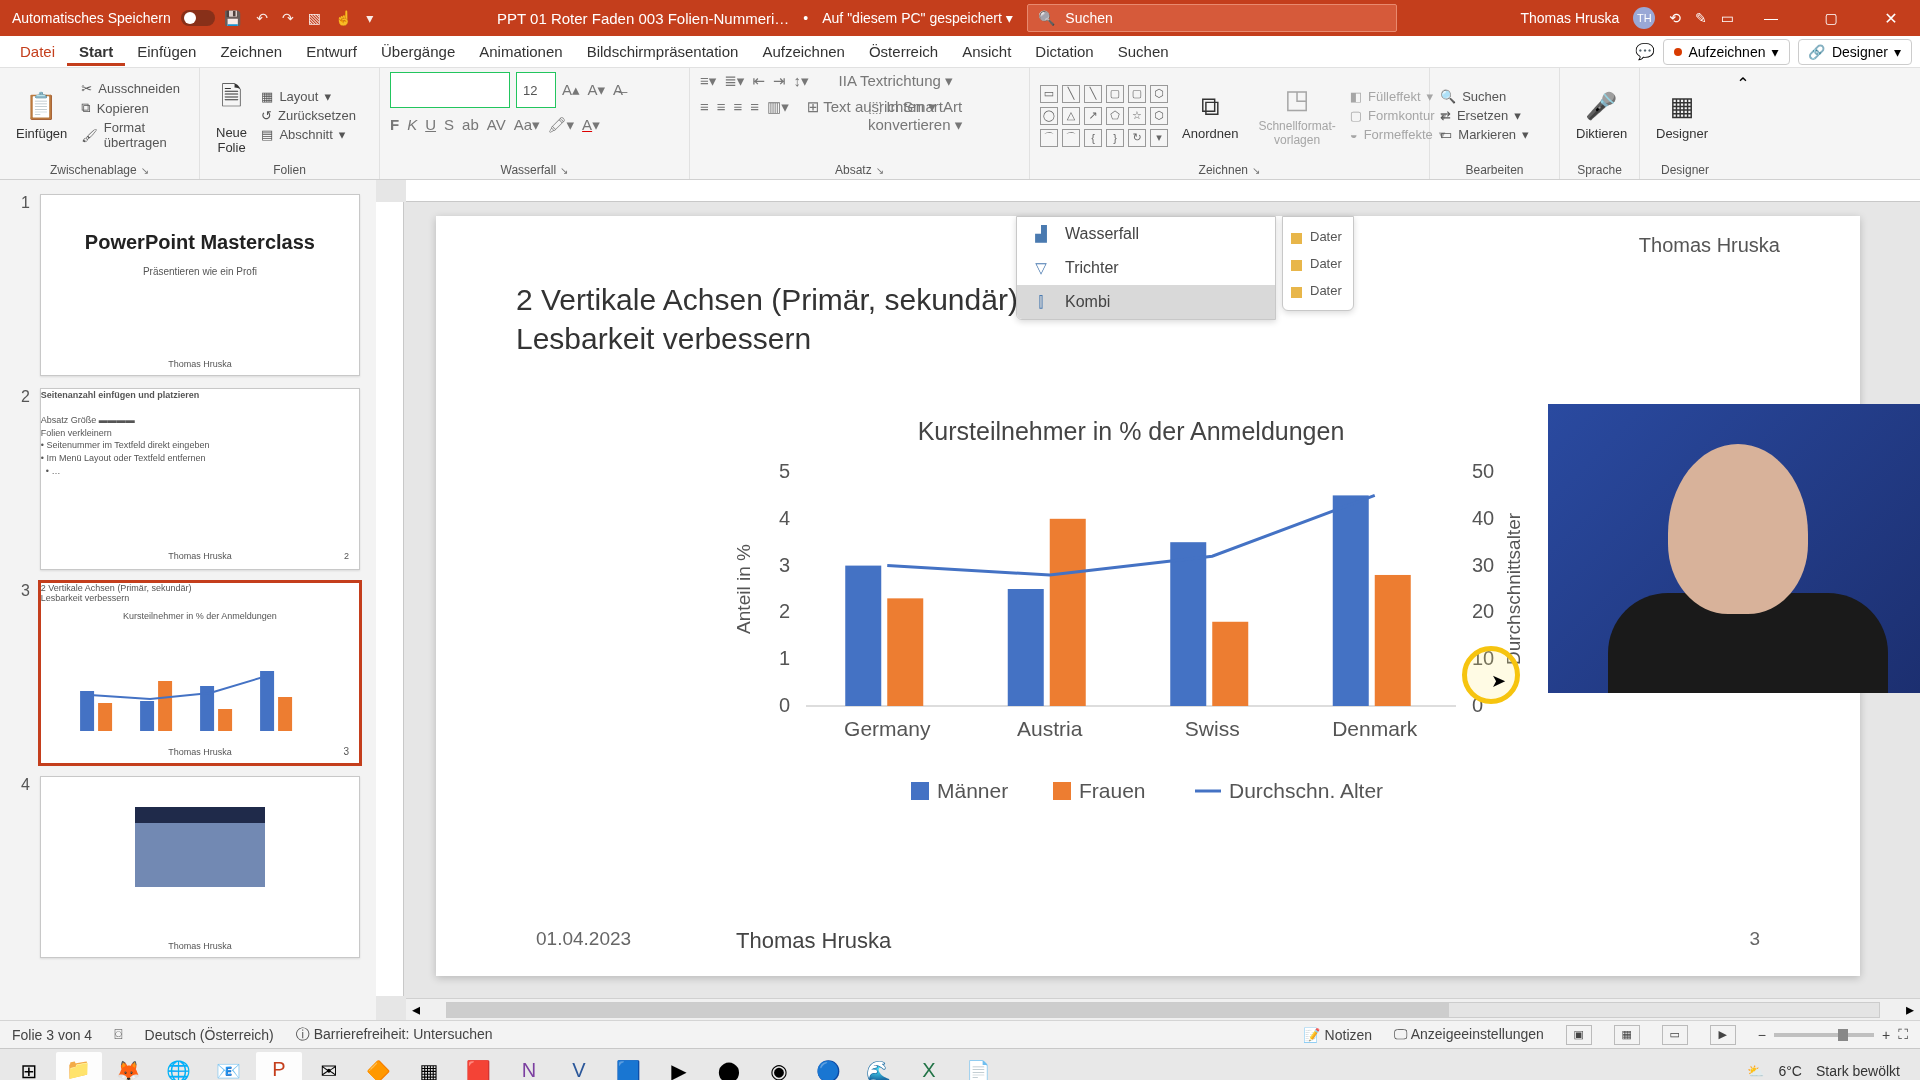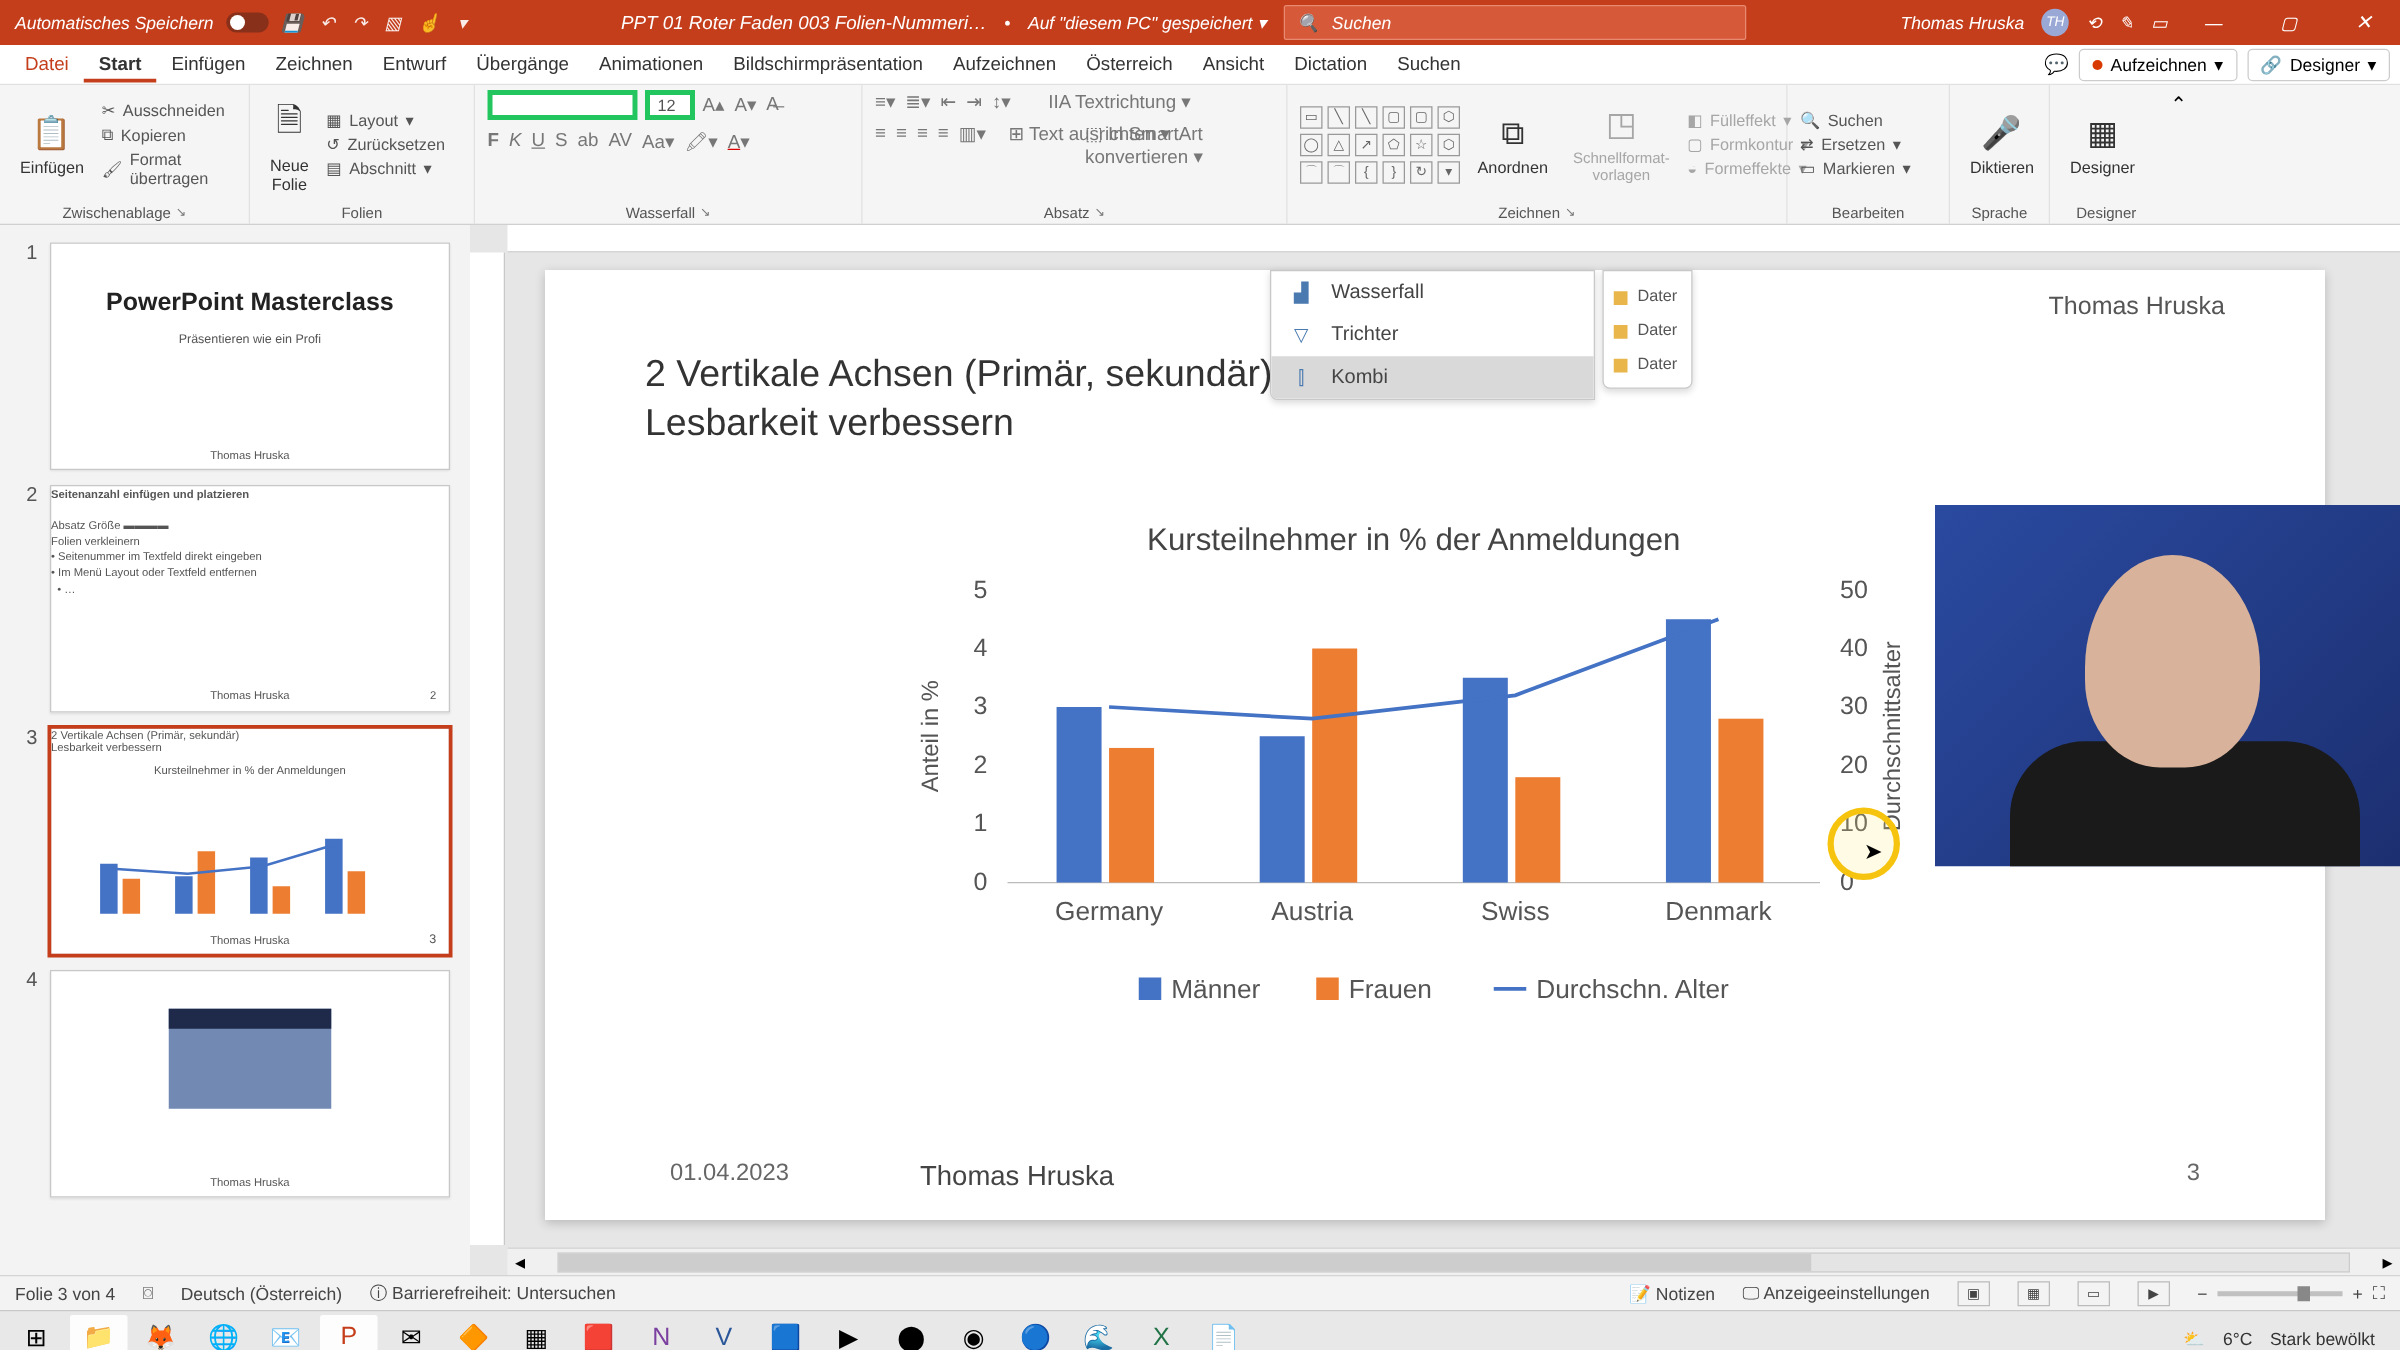--- a/index.html
+++ b/index.html
@@ -1,19 +1,19 @@
 <!DOCTYPE html>
 <html><head>
 <meta charset="utf-8">
 <style>
 * { margin: 0; padding: 0; box-sizing: border-box; font-family: "Segoe UI", Arial, sans-serif; }
 body { width: 1920px; height: 1080px; background: #f3f3f3; overflow: hidden; }
 
 
-.titlebar { height: 36px; background: #c43e1c; display: flex; align-items: center; color: #fff; font-size: 14px; font-style: italic; }
+.titlebar { height: 36px; background: #c43e1c; display: flex; align-items: center; color: #fff; font-size: 14px; }
 .titlebar .left { display: flex; align-items: center; gap: 10px; padding-left: 12px; }
 .titlebar .qat { display: flex; align-items: center; gap: 14px; }
 .titlebar .qat span { font-size: 14px; opacity: .9; }
 .toggle { width: 34px; height: 16px; background: #883019; border-radius: 8px; position: relative; }
 .toggle::after { content: ""; width: 12px; height: 12px; background: #fff; border-radius: 50%; position: absolute; top: 2px; left: 3px; }
 .titlebar .center { flex: 1; display: flex; align-items: center; gap: 14px; justify-content: center; }
 .filename { font-size: 15px; }
 .savedloc { font-size: 14px; display: flex; align-items: center; gap: 4px; }
 .searchbox { width: 370px; height: 28px; background: #d65a3a; border: 1px solid #e88a6f; display: flex; align-items: center; padding: 0 10px; gap: 10px; border-radius: 2px; color: #fff; }
 .titlebar .right { display: flex; align-items: center; gap: 14px; padding-right: 6px; }
@@ -35,21 +35,21 @@
 .ribbon { height: 112px; background: #f5f5f5; display: flex; border-bottom: 1px solid #d0d0d0; }
 .rgroup { border-right: 1px solid #e1e1e1; display: flex; flex-direction: column; }
 .rgroup .body { flex: 1; display: flex; align-items: center; padding: 4px 10px; gap: 8px; }
 .rgroup .label { font-size: 12px; text-align: center; color: #555; padding-bottom: 2px; display: flex; align-items: center; justify-content: center; gap: 4px; }
 .rgroup .label .launcher { font-size: 10px; color: #777; }
 .vbtn { display: flex; flex-direction: column; align-items: center; gap: 4px; font-size: 13px; color: #333; padding: 4px 6px; }
 .vbtn .ic { font-size: 26px; }
 .smallrow { display: flex; flex-direction: column; gap: 4px; font-size: 13px; color: #555; }
 .smallrow div { display: flex; align-items: center; gap: 6px; }
 .disabled { color: #a6a6a6; }
-.fontgrp input { width: 120px; height: 24px; border: 4px solid #22c55e; background: #fff; font-size: 13px; padding: 4px 6px; }
+.fontgrp input { width: 120px; height: 36px; border: 1px solid #22c55e; background: #fff; font-size: 13px; padding: 4px 6px; }
 .fontgrp .sz { width: 40px; }
 .iconrow { display: flex; gap: 8px; font-size: 15px; color: #777; }
 .shapegrid { display: grid; grid-template-columns: repeat(6, 18px); grid-auto-rows: 18px; gap: 4px; }
 .shapegrid span { border: 1px solid #999; font-size: 11px; display: flex; align-items: center; justify-content: center; color: #666; }
 
 
 .workspace { display: flex; height: 840px; background: #e6e6e6; }
 .thumbpane { width: 376px; background: #f3f3f3; overflow: auto; padding-top: 8px; }
 .thumbwrap { display: flex; align-items: flex-start; gap: 10px; padding: 6px 16px; }
 .thumbwrap .num { font-size: 16px; color: #555; width: 14px; text-align: right; }

